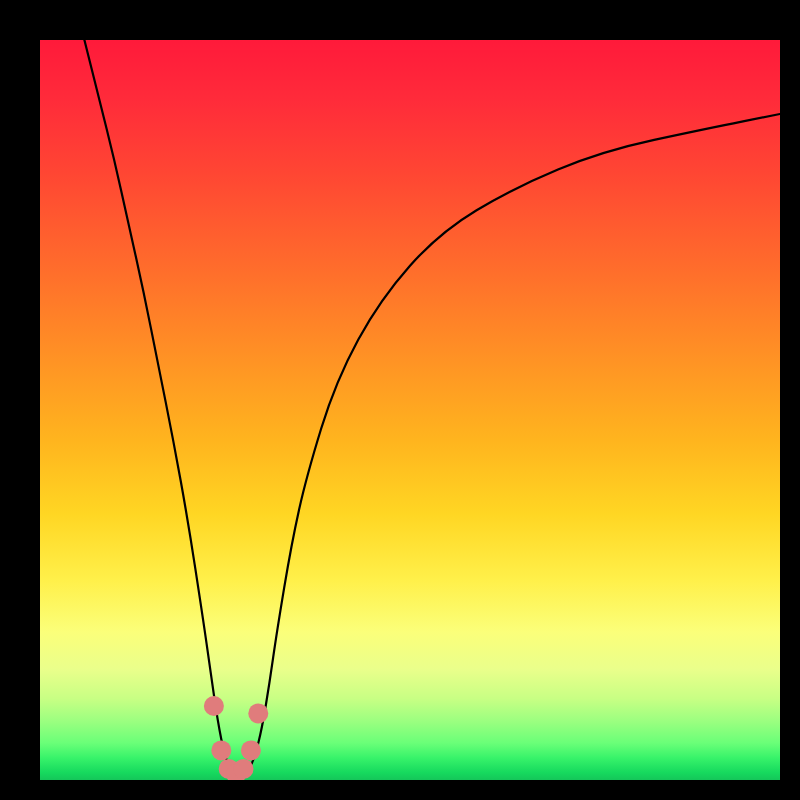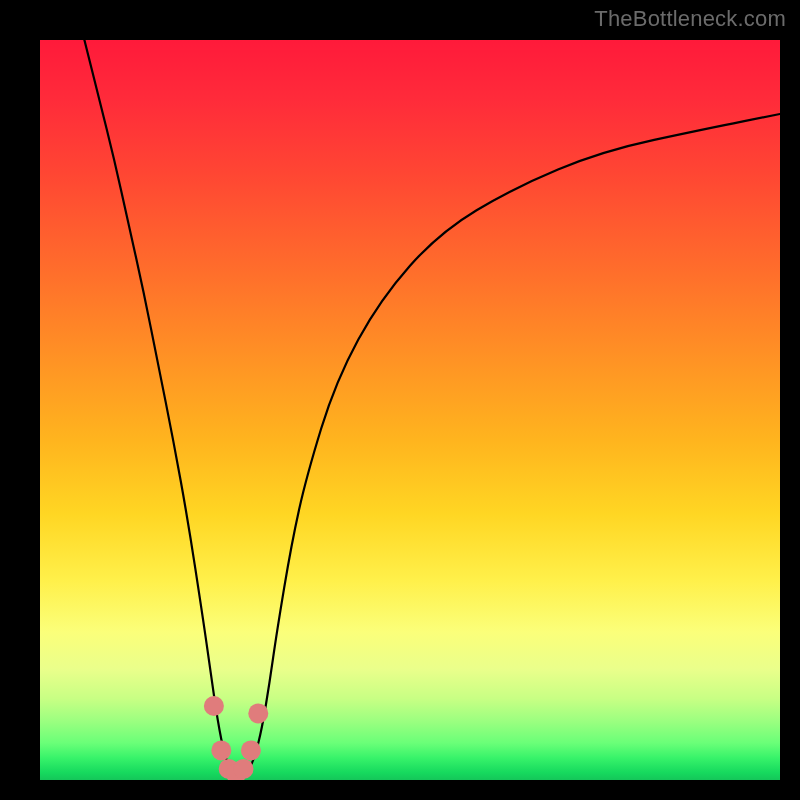--- a/index.html
+++ b/index.html
@@ -65,21 +65,20 @@
   }
   .markers circle.outer {
     fill: #e07c7c;
   }
 </style>
 </head>
 <body>
 
 <div class="frame">
 
-  <div class="watermark">TheBottleneck.com</div>
 
   <div class="plot-area">
     <svg class="curve" viewBox="0 0 740 740" preserveAspectRatio="none">
       <path d="M 44.4 0.0 Q 44.4 0.0 51.8 29.6 Q 59.2 59.2 66.6 88.8 Q 74.0 118.4 81.4 151.7 Q 88.8 185.0 96.2 218.3 Q 103.6 251.6 111.0 288.6 Q 118.4 325.6 125.8 362.6 Q 133.2 399.6 140.6 440.3 Q 148.0 481.0 155.4 529.1 Q 162.8 577.2 166.5 603.1 Q 170.2 629.0 173.9 654.9 Q 177.6 680.8 181.3 699.3 Q 185.0 717.8 188.7 725.2 Q 192.4 732.6 196.1 734.5 Q 199.8 736.3 203.5 734.5 Q 207.2 732.6 210.9 725.2 Q 214.6 717.8 218.3 703.0 Q 222.0 688.2 225.7 666.0 Q 229.4 643.8 233.1 617.9 Q 236.8 592.0 244.2 547.6 Q 251.6 503.2 259.0 469.9 Q 266.4 436.6 281.2 388.5 Q 296.0 340.4 318.2 299.7 Q 340.4 259.0 370.0 225.7 Q 399.6 192.4 436.6 170.2 Q 473.6 148.0 518.0 129.5 Q 562.4 111.0 614.2 99.9 Q 666.0 88.8 703.0 81.4 T 740.0 74.0"></path>
       <g class="markers">
           <circle cx="173.9" cy="666.0" r="10" class="outer"></circle>
           <circle cx="181.3" cy="710.4" r="10" class="outer"></circle>
           <circle cx="188.7" cy="728.9" r="10" class="outer"></circle>
           <circle cx="196.1" cy="734.1" r="10" class="outer"></circle>
           <circle cx="203.5" cy="728.9" r="10" class="outer"></circle>

